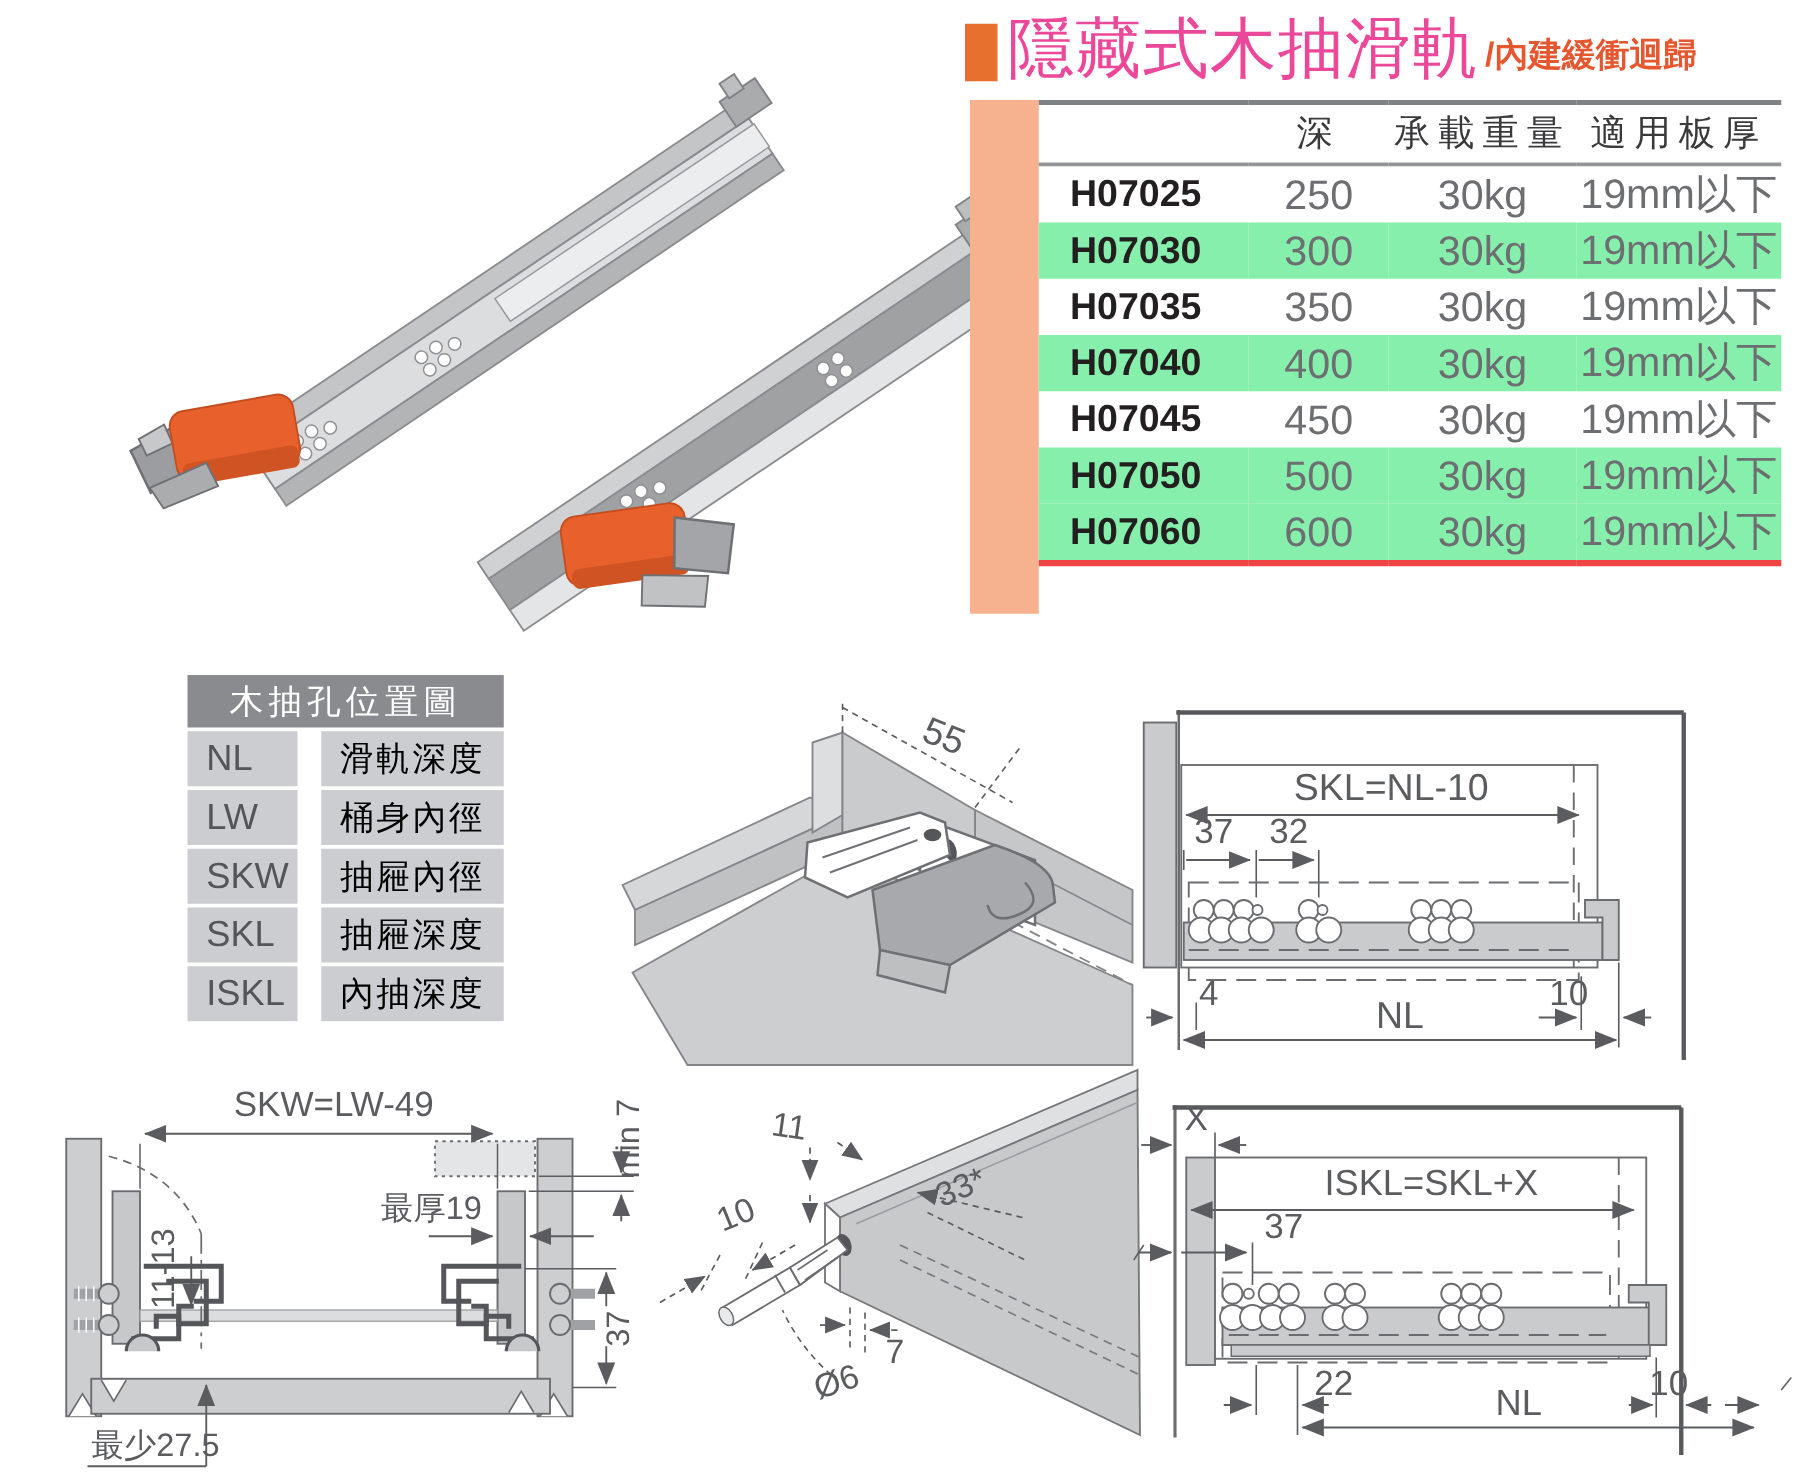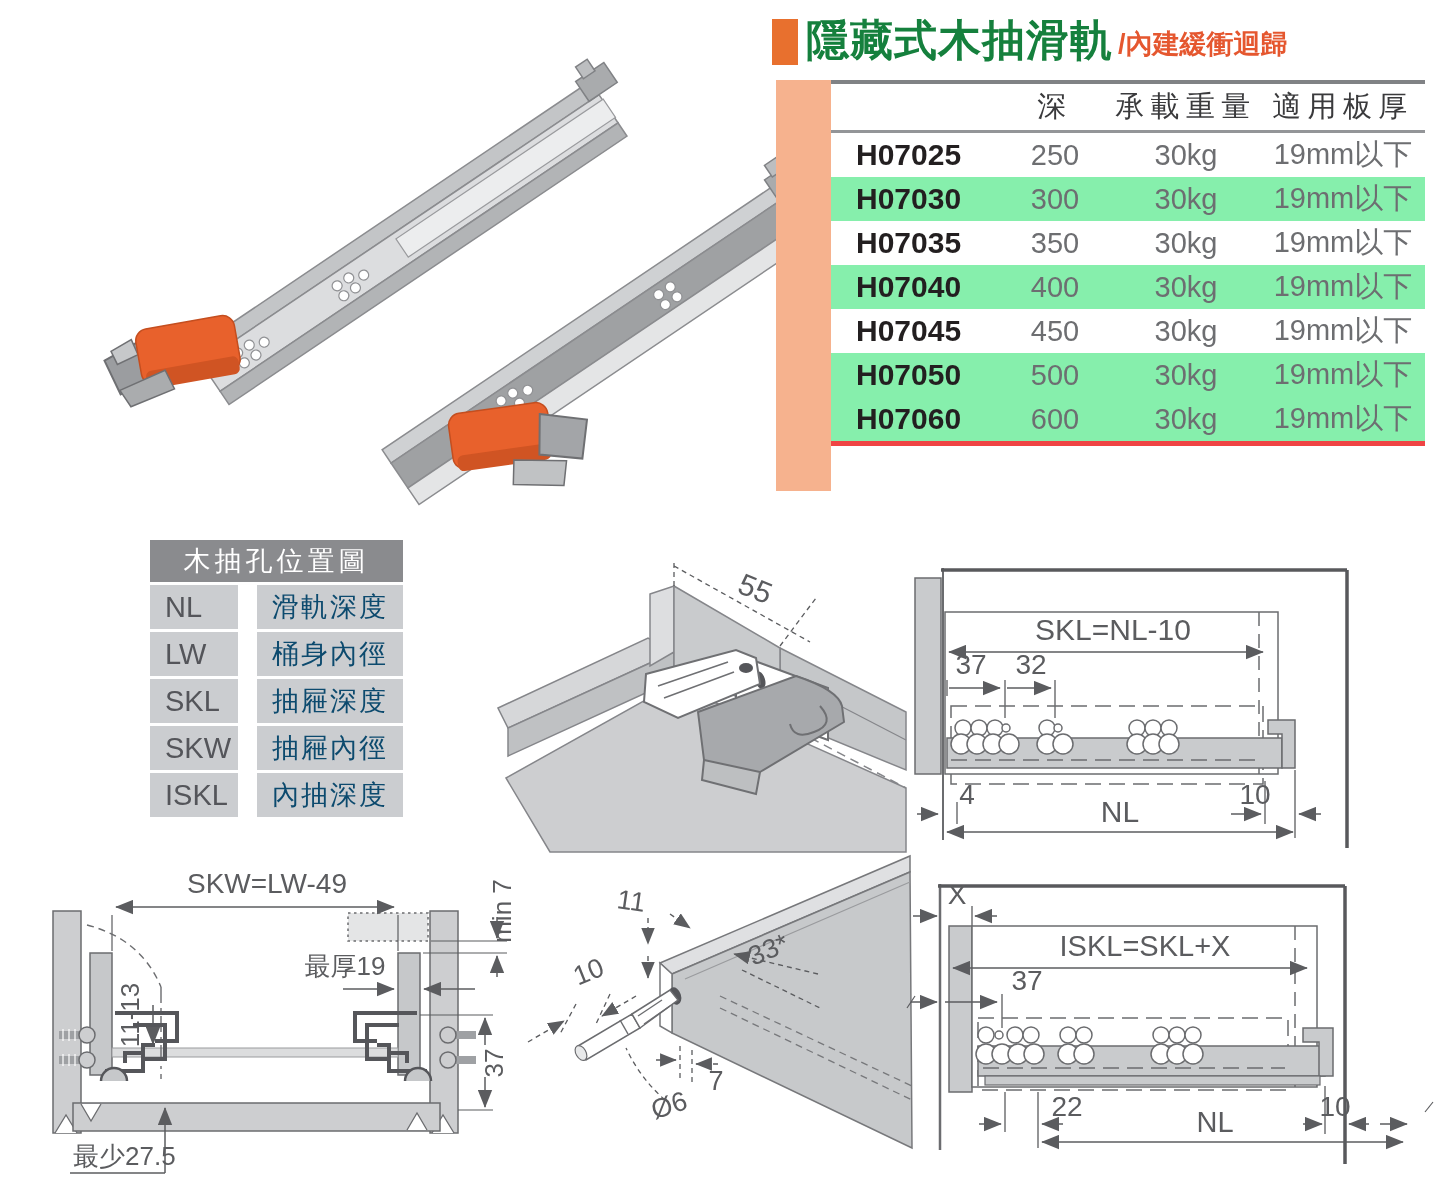--- a/index.html
+++ b/index.html
@@ -1,38 +1,38 @@
 <!DOCTYPE html>
 <html><head>
 <meta charset="utf-8">
 <style>
   html,body{margin:0;padding:0;background:#fff;}
   .page{position:relative;width:1440px;height:1186px;background:#ffffff;overflow:hidden;
         font-family:"Liberation Sans","DejaVu Sans",sans-serif;color:#231f20;}
   
   .title-row{position:absolute;left:772px;top:10px;display:flex;align-items:flex-end;}
   .title-accent{width:26px;height:46px;background:#E8702E;margin-right:8px;}
-  .title-row h1{margin:0;font-size:43px;line-height:50px;font-weight:bold;color:#15803d;letter-spacing:1px;}
+  .title-row h1{margin:0;font-size:53px;line-height:50px;font-weight:normal;color:#ec4899;letter-spacing:1px;}
   .subtitle{font-size:27px;font-weight:bold;color:#E5572F;margin-left:4px;padding-bottom:3px;margin-top:16px;}
   
   .spec-accent{position:absolute;left:776px;top:80px;width:55px;height:411px;background:#F6B28E;}
   table.spec{position:absolute;left:831px;top:80px;width:594px;border-collapse:collapse;table-layout:fixed;}
   table.spec th{border-top:4px solid #808285;border-bottom:3px solid #939598;height:46px;
       font-size:29px;font-weight:normal;color:#3a3a3c;letter-spacing:0.22em;text-align:center;padding:0;}
-  table.spec td{height:44px;font-size:29px;color:#6d6e71;text-align:center;padding:0;}
+  table.spec td{height:44px;font-size:33px;color:#6d6e71;text-align:center;padding:0;}
   table.spec tr.alt{background:#86efac;}
   table.spec tr:last-child td{border-bottom:5px solid #ef4444;}
   table.spec td.code{font-weight:bold;color:#231f20;text-align:left;padding-left:25px;font-size:30px;letter-spacing:0;}
   
   .legend{position:absolute;left:150px;top:540px;width:253px;}
   .legend-title{height:42px;background:#8A8B8E;color:#fff;font-size:27px;letter-spacing:4px;
       display:flex;align-items:center;justify-content:center;}
   .legend-row{display:flex;margin-top:3px;height:44px;}
   .legend-abbr{width:88px;background:#CBCDD0;color:#54555a;font-size:29px;display:flex;align-items:center;padding-left:15px;box-sizing:border-box;}
-  .legend-desc{flex:1;margin-left:19px;background:#CBCDD0;color:#0c4a6e;font-size:27px;letter-spacing:2px;
+  .legend-desc{flex:1;margin-left:19px;background:#CBCDD0;color:#000000;font-size:27px;letter-spacing:2px;
       display:flex;align-items:center;justify-content:center;}
   svg{position:absolute;overflow:visible;}
   svg text{font-family:"Liberation Sans","DejaVu Sans",sans-serif;fill:#5b5c5f;}
 </style>
 </head>
 <body>
 
 <div class="page">
 
   <svg width="0" height="0">
@@ -173,26 +173,26 @@
     <div class="legend-title">木抽孔位置圖</div>
     <div class="legend-row">
         <span class="legend-abbr">NL</span>
         <span class="legend-desc">滑軌深度</span>
       </div>
     <div class="legend-row">
         <span class="legend-abbr">LW</span>
         <span class="legend-desc">桶身內徑</span>
       </div>
     <div class="legend-row">
+        <span class="legend-abbr">SKW</span>
+        <span class="legend-desc">抽屜內徑</span>
+      </div>
+    <div class="legend-row">
         <span class="legend-abbr">SKL</span>
         <span class="legend-desc">抽屜深度</span>
-      </div>
-    <div class="legend-row">
-        <span class="legend-abbr">SKW</span>
-        <span class="legend-desc">抽屜內徑</span>
       </div>
     <div class="legend-row">
         <span class="legend-abbr">ISKL</span>
         <span class="legend-desc">內抽深度</span>
       </div>
   </div>
 
   <svg style="left:498px;top:556px" width="408" height="296" viewBox="0 0 408 296">
     <polygon points="8,222 176,128 408,232 408,296 52,296" fill="#cdced0" stroke="#85868a" stroke-width="1.5"></polygon>
     <polygon points="282,92 408,156 408,214 282,162" fill="#c5c7c9" stroke="#85868a" stroke-width="1.5"></polygon>

